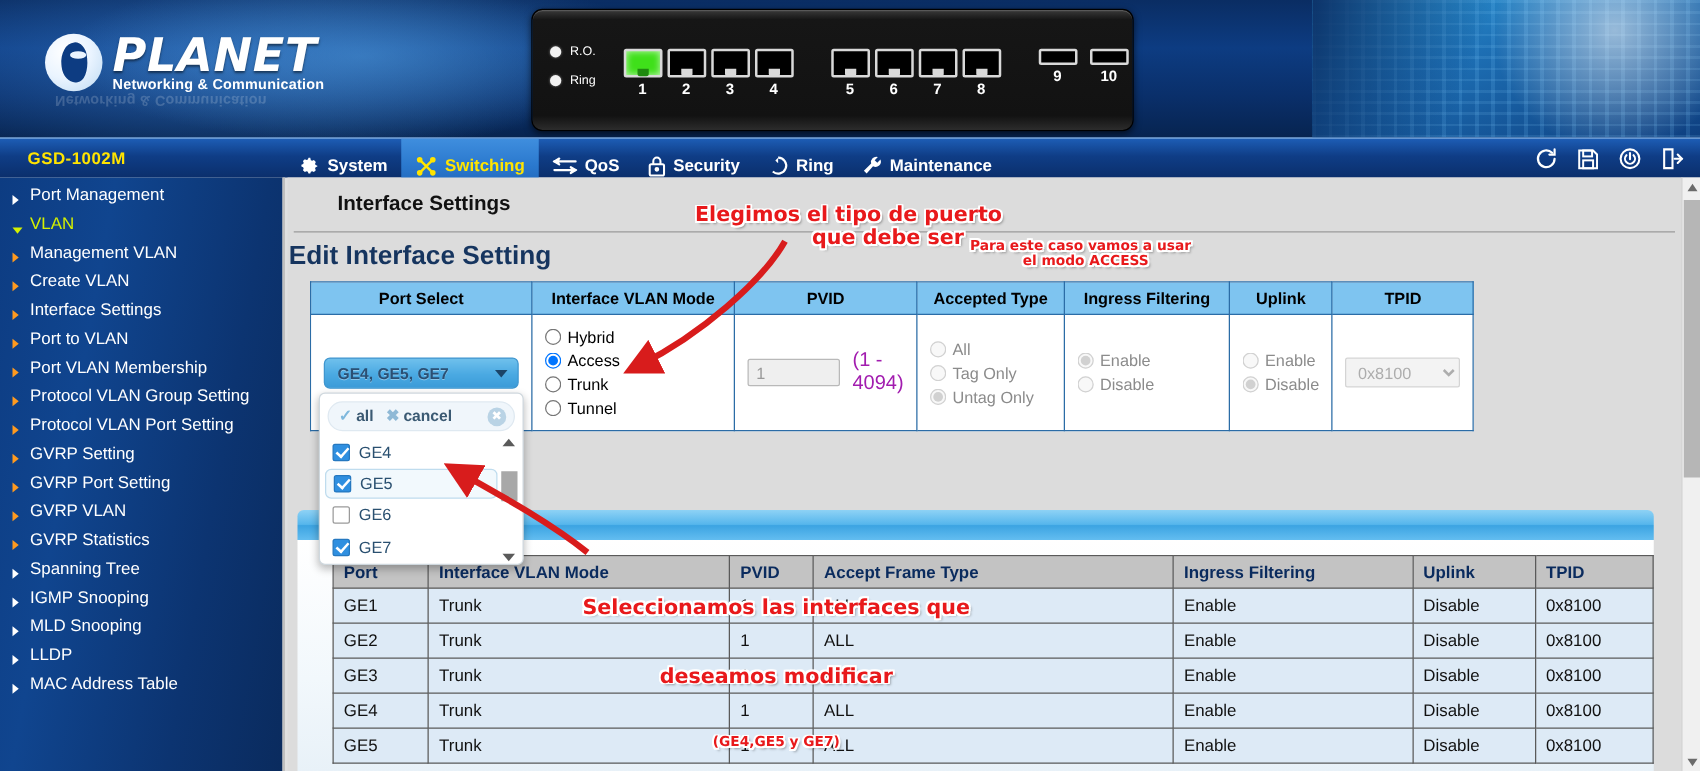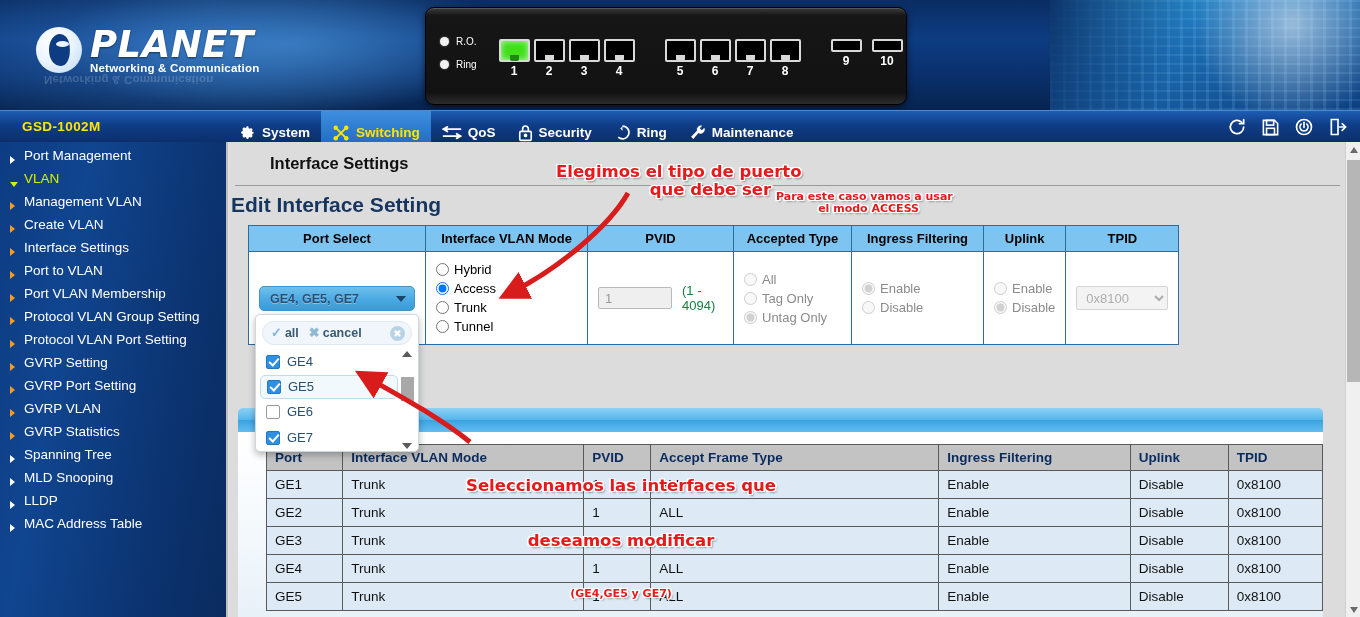--- a/index.html
+++ b/index.html
@@ -163,21 +163,21 @@
     border:1px solid #2b6ca6; background:#fff; padding: 8px 10px; vertical-align: middle;
     font-size:13px; color:#000;
   }
   .radio-list label { display:block; line-height:19px; font-size:13px; white-space:nowrap; }
   .radio-list input { margin: 0 5px 0 0; vertical-align: -2px; }
   .pvid-row { display:flex; align-items:center; gap:10px; justify-content:center; }
   .pvid-input {
     width: 74px; height: 22px; border:1px solid #b9b9b9; background:#efefef; color:#999;
     font-size:13px; padding: 0 6px; border-radius:2px;
   }
-  .pvid-hint { font-size:13px; color:#15803d; }
+  .pvid-hint { font-size:16px; color:#a21caf; }
   .tpid-sel {
     width: 92px; height: 24px; font-size:13px; color:#8b8b8b; background:#efefef;
     border:1px solid #c3c3c3; border-radius:2px; padding-left:5px;
   }
   .dimmed { color:#8b8b8b; }
 
   
   .ms-wrap { position:relative; width: 156px; margin: 0 auto; }
   .ms-box {
     height: 25px; border-radius:5px; padding: 0 20px 0 10px;
@@ -507,20 +507,24 @@
         <span class="arw"><span class="tri-r orange"></span></span>
         <span class="lbl">GVRP VLAN</span>
       </div>
       <div class="sb-item">
         <span class="arw"><span class="tri-r orange"></span></span>
         <span class="lbl">GVRP Statistics</span>
       </div>
       <div class="sb-item">
         <span class="arw"><span class="tri-r"></span></span>
         <span class="lbl">Spanning Tree</span>
+      </div>
+      <div class="sb-item">
+        <span class="arw"><span class="tri-r"></span></span>
+        <span class="lbl">IGMP Snooping</span>
       </div>
       <div class="sb-item">
         <span class="arw"><span class="tri-r"></span></span>
         <span class="lbl">MLD Snooping</span>
       </div>
       <div class="sb-item">
         <span class="arw"><span class="tri-r"></span></span>
         <span class="lbl">LLDP</span>
       </div>
       <div class="sb-item">

